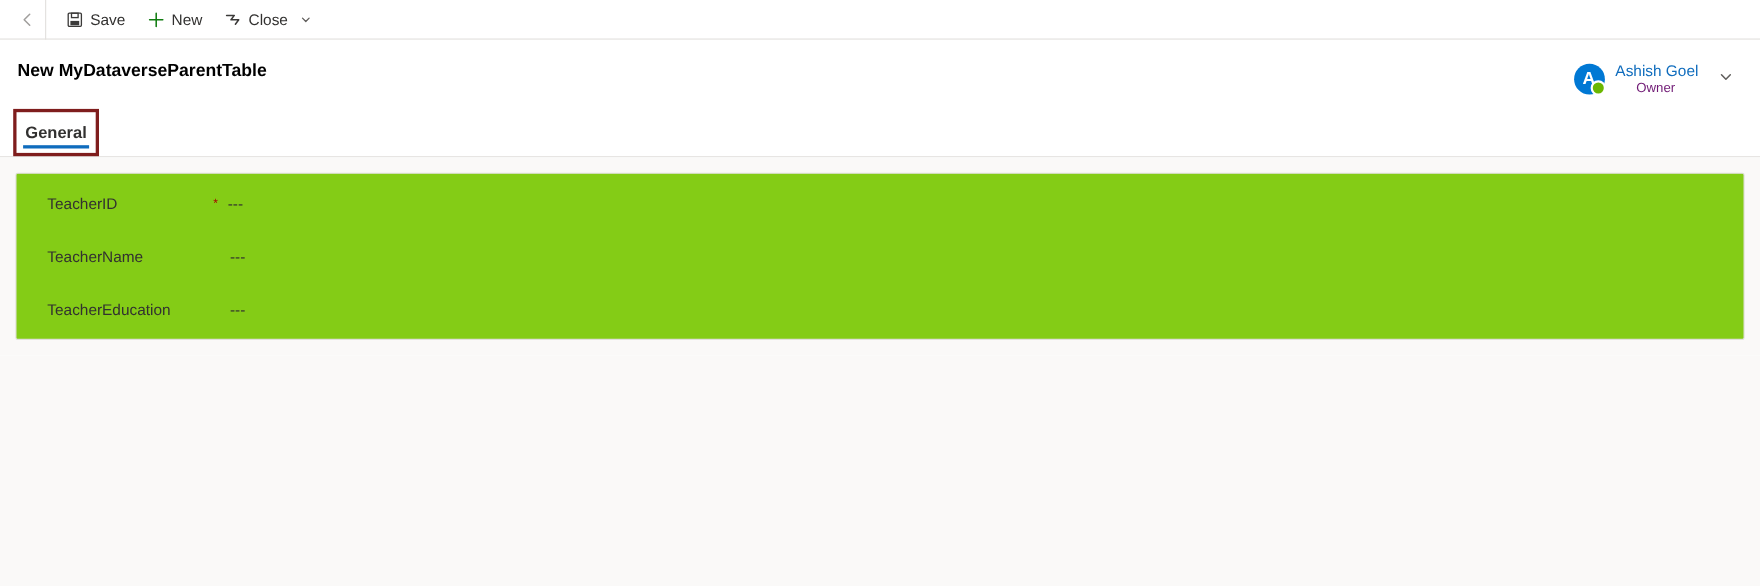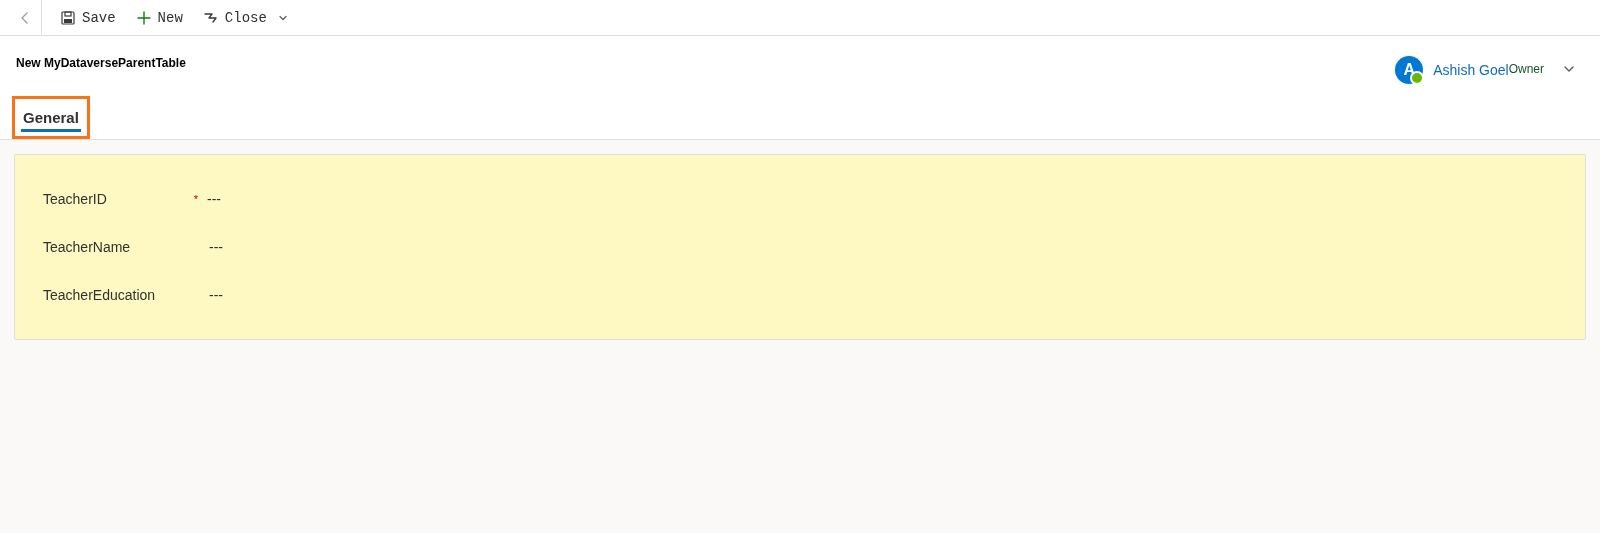--- a/index.html
+++ b/index.html
@@ -31,36 +31,36 @@
       margin-right: 8px;
     }
     .cmd-btn {
       display: flex;
       align-items: center;
       height: 36px;
       padding: 0 10px;
       background: transparent;
       border: none;
       cursor: pointer;
-      font-family: Liberation Mono, monospace;
+      font-family: Liberation Sans, sans-serif;
       font-size: 14px;
       color: #323130;
       gap: 6px;
     }
     .icon { display: inline-flex; align-items: center; justify-content: center; }
 
     
     .header-row {
       display: flex;
       align-items: flex-start;
       justify-content: space-between;
       padding: 20px 16px 4px 16px;
     }
     .page-title {
-      font-size: 12px;
+      font-size: 16px;
       font-weight: 600;
       color: #000;
     }
     .owner-block {
       display: flex;
       align-items: center;
       gap: 10px;
     }
     .avatar {
       width: 28px;
@@ -81,67 +81,67 @@
       bottom: -1px;
       right: -1px;
       width: 10px;
       height: 10px;
       background: #6bb700;
       border: 2px solid #fff;
       border-radius: 50%;
     }
     .owner-text {
       display: flex;
-      flex-direction: row;
+      flex-direction: column;
       line-height: 1.2;
     }
     .owner-name { color: #0f6cbd; font-size: 14px; }
-    .owner-role { color: #14532d; font-size: 12px; }
+    .owner-role { color: #701a75; font-size: 12px; margin-left: 19px; }
     .owner-chevron { color: #605e5c; padding: 0 8px; cursor: pointer; }
 
     
     .tabs {
       display: flex;
       gap: 6px;
       padding: 8px 0 0 12px;
       border-bottom: 1px solid #e1dfdd;
     }
     .tab {
       padding: 10px 8px 10px 8px;
       font-size: 15px;
       position: relative;
       cursor: pointer;
       color: #323130;
       background: transparent;
       border: 3px solid transparent;
     }
-    .tab.highlighted { border: 3px solid #f97316; }
+    .tab.highlighted { border: 3px solid #7f1d1d; }
     .tab.active {
       font-weight: 600;
     }
     .tab.active::after {
       content: "";
       position: absolute;
       left: 6px;
       right: 6px;
       bottom: 4px;
       height: 3px;
       background: #0f6cbd;
     }
 
     
     .content-area {
       padding: 14px 14px;
       background: #faf9f8;
     }
     .form-card {
-      background: #fef9c3;
+      background: #84cc16;
       border: 1px solid #e1dfdd;
       border-radius: 2px;
-      padding: 20px 28px;
+      padding: 3px 28px;
       min-height: 150px;
     }
     .field-row {
       display: flex;
       align-items: center;
       height: 48px;
     }
     .field-label {
       width: 148px;
       color: #323130;

